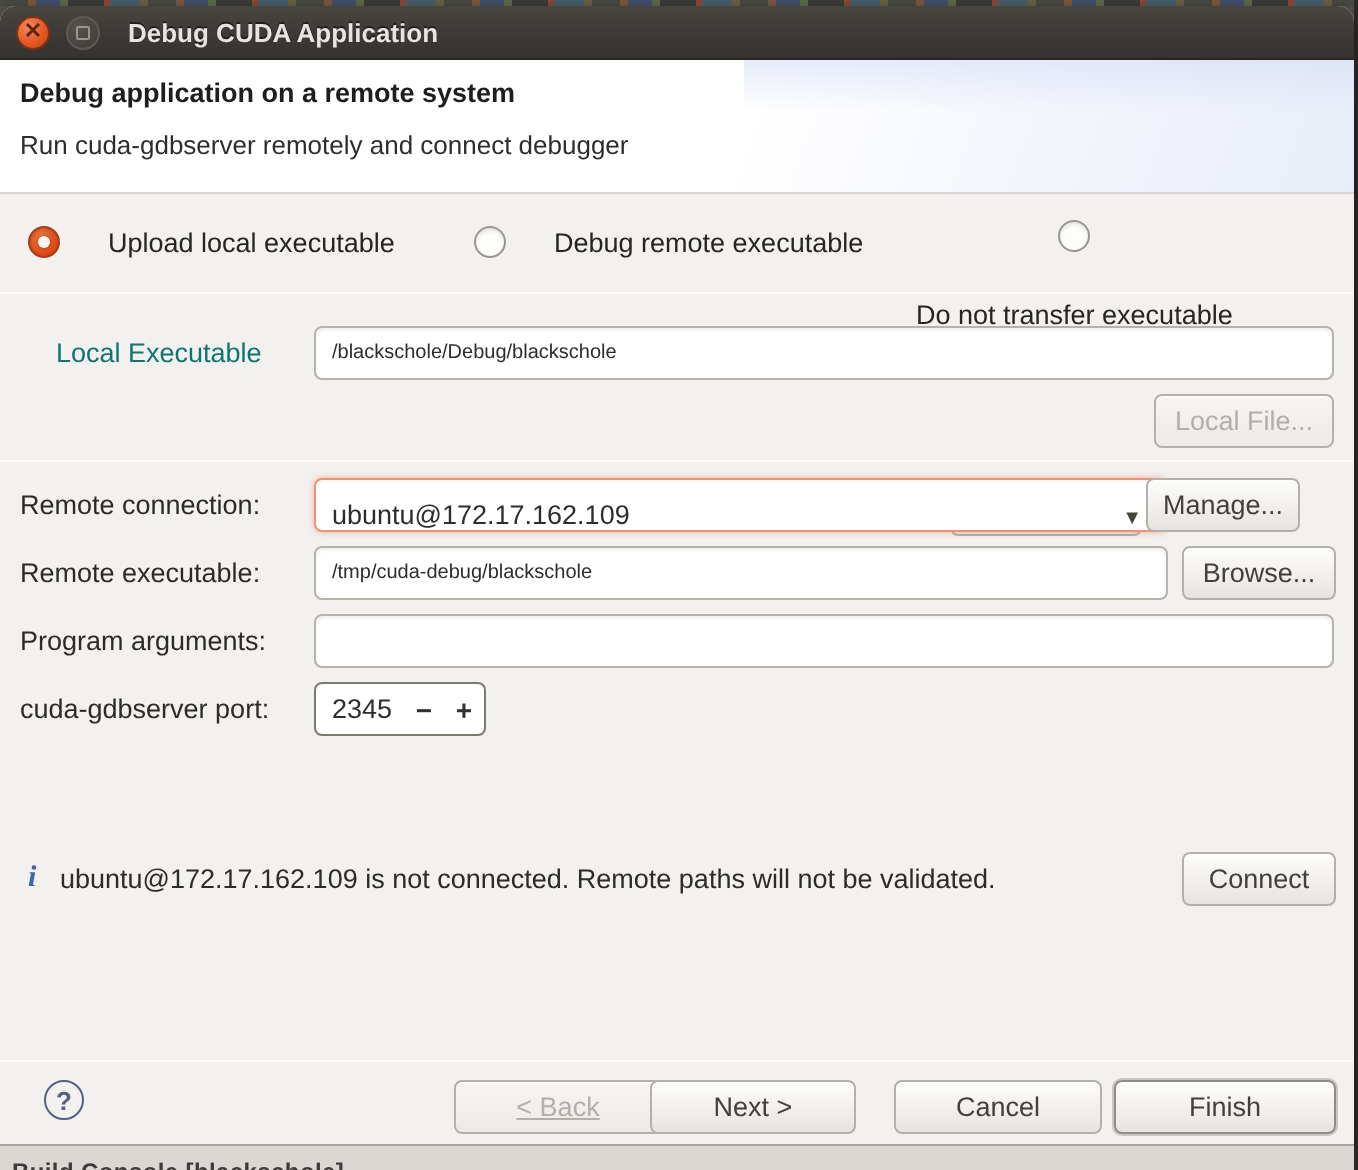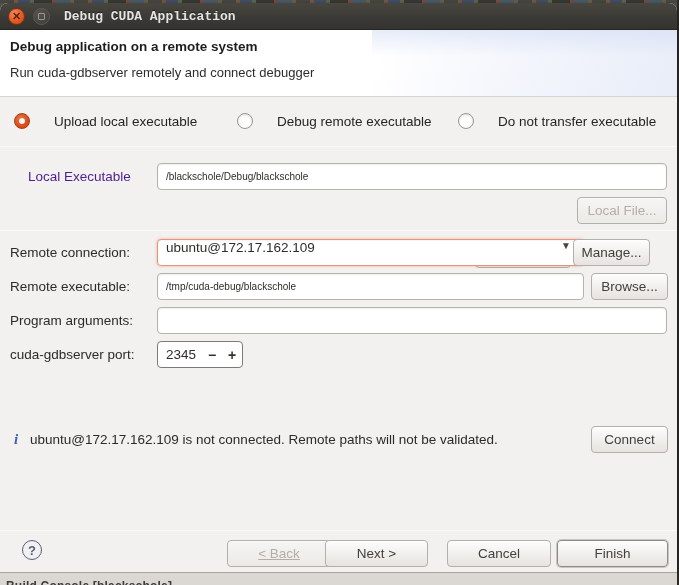--- a/index.html
+++ b/index.html
@@ -31,21 +31,21 @@
     background:linear-gradient(#48463f, #3b3935 60%, #34332f);
     border-bottom:1px solid #262521; display:flex; align-items:center; }
   .titlebar .win-btn { width:17px; height:17px; border-radius:50%; margin-left:8px;
     display:flex; align-items:center; justify-content:center; flex:0 0 auto; }
   .btn-close { background:radial-gradient(circle at 35% 30%, #f4885b, #e2561f 60%, #c84513);
     border:1px solid #7e3214; color:#5e2410; font-size:11px; font-weight:bold; line-height:1; }
   .btn-max { background:radial-gradient(circle at 35% 30%, #55534d, #3e3c37);
     border:1px solid #5e5b54; margin-left:5px; }
   .btn-max .sq { width:7px; height:7px; border:1.4px solid #989590; border-radius:1px; }
   .title-text { color:#e6e4e0; font-size:13px; font-weight:bold; margin-left:14px;
-    text-shadow:0 -1px 0 rgba(0,0,0,.5);font-family:Liberation Mono, monospace; }
+    text-shadow:0 -1px 0 rgba(0,0,0,.5); }
 
   
   .wiz-header { position:absolute; left:0; top:27px; width:100%; height:67px;
     background:linear-gradient(110deg, #ffffff 55%, #f4f6fc 75%, #e8edf8 100%);
     border-bottom:1px solid #d8d5d1; }
   .wiz-header::before { content:""; position:absolute; right:0; top:0; width:45%; height:26px;
     background:linear-gradient(180deg, rgba(210,220,245,.55), rgba(210,220,245,0)); }
   .wiz-title { position:absolute; left:10px; top:9px; font-size:13.5px; font-weight:bold; color:#1e1e1e; }
   .wiz-subtitle { position:absolute; left:10px; top:35px; font-size:13px; color:#2e2d2b; }
 
@@ -59,29 +59,29 @@
   .radio-circle.checked::after { content:""; width:6px; height:6px; border-radius:50%;
     background:#fdf2ec; box-shadow:0 0 2px rgba(0,0,0,.35); }
   .radio-label { font-size:13.5px; color:#262522; white-space:nowrap; }
 
   .sep { position:absolute; left:0; width:100%; height:1px; background:#e0ddd9;
     border-bottom:1px solid #fbfaf9; }
 
   
   .form-label { position:absolute; left:10px; font-size:13.5px; color:#2c2b28;
     height:26px; display:flex; align-items:center; white-space:nowrap; }
-  .form-label.disabled { color:#4c1d95; left:28px; }
+  .form-label.disabled { color:#0f766e; left:28px; }
 
   .tfield { position:absolute; height:27px; background:#ffffff; border:1px solid #b6b2ac;
     border-radius:4px; font-size:10px; color:#2e2d2a; padding:0 8px;
     font-family:"Liberation Sans", sans-serif; box-shadow:inset 0 1px 2px rgba(0,0,0,.07); }
 
   .combo { position:absolute; height:27px; background:#ffffff; border:1px solid #e8947a;
     border-radius:4px; box-shadow:0 0 3px rgba(232,120,80,.55), inset 0 1px 2px rgba(0,0,0,.05);
-    display:flex; align-items:flex-start; padding:0 8px; font-size:13.5px; color:#2e2d2a; cursor:default; }
+    display:flex; align-items:flex-end; padding:0 8px; font-size:13.5px; color:#2e2d2a; cursor:default; }
   .combo .combo-value { flex:1 1 auto; }
   .combo .combo-arrow { flex:0 0 auto; font-size:10px; color:#46423c; margin-right:4px; }
 
   .btn { position:absolute; height:27px; background:linear-gradient(#fdfdfc, #edebe8 70%, #e6e3e0);
     border:1px solid #b3afa9; border-radius:4px; font-size:13.5px; color:#43403a;
     display:flex; align-items:center; justify-content:center; cursor:default;
     font-family:"Liberation Sans", sans-serif; box-shadow:0 1px 0 rgba(255,255,255,.6) inset; }
   .btn.disabled { color:#b2aea8; background:linear-gradient(#f6f5f3, #eceae7); }
   .btn.default { border:1px solid #8f8b85; box-shadow:0 0 0 1px #c9c6c1, 0 1px 0 rgba(255,255,255,.6) inset; }
 
@@ -127,21 +127,21 @@
     </div>
 
     <div class="radio-item" style="left:14px;">
       <div class="radio-circle checked"></div>
       <div class="radio-label">Upload local executable</div>
     </div>
     <div class="radio-item" style="left:237px;">
       <div class="radio-circle"></div>
       <div class="radio-label">Debug remote executable</div>
     </div>
-    <div class="radio-item" style="left:458px;">
+    <div class="radio-item" style="left:458px;flex-direction:column;">
       <div class="radio-circle"></div>
       <div class="radio-label">Do not transfer executable</div>
     </div>
 
     <div class="sep" style="top:143px;"></div>
 
     <div class="form-label disabled" style="top:160px;">Local Executable</div>
     <input class="tfield" style="left: 157px; top: 160px; width: 510px;" value="/blackschole/Debug/blackschole">
     <button class="btn disabled" style="left:475px; top:194px; width:96px;margin-top:44px;">Workspace...</button>
     <button class="btn disabled" style="left:577px; top:194px; width:90px;">Local File...</button>

